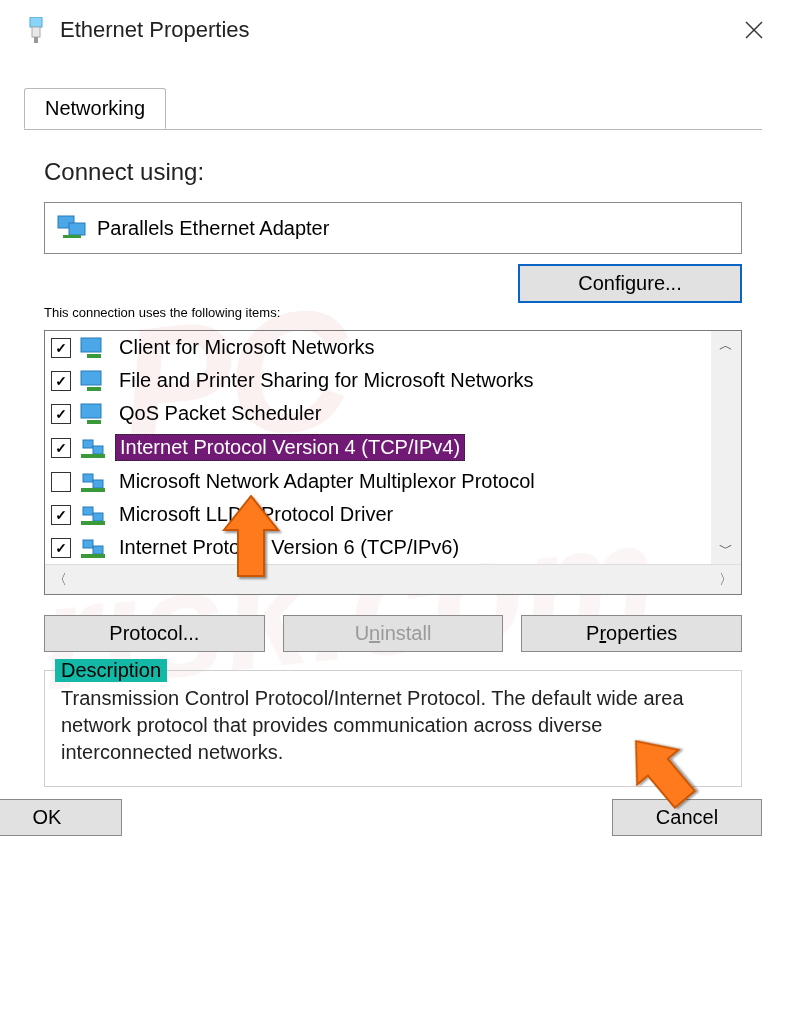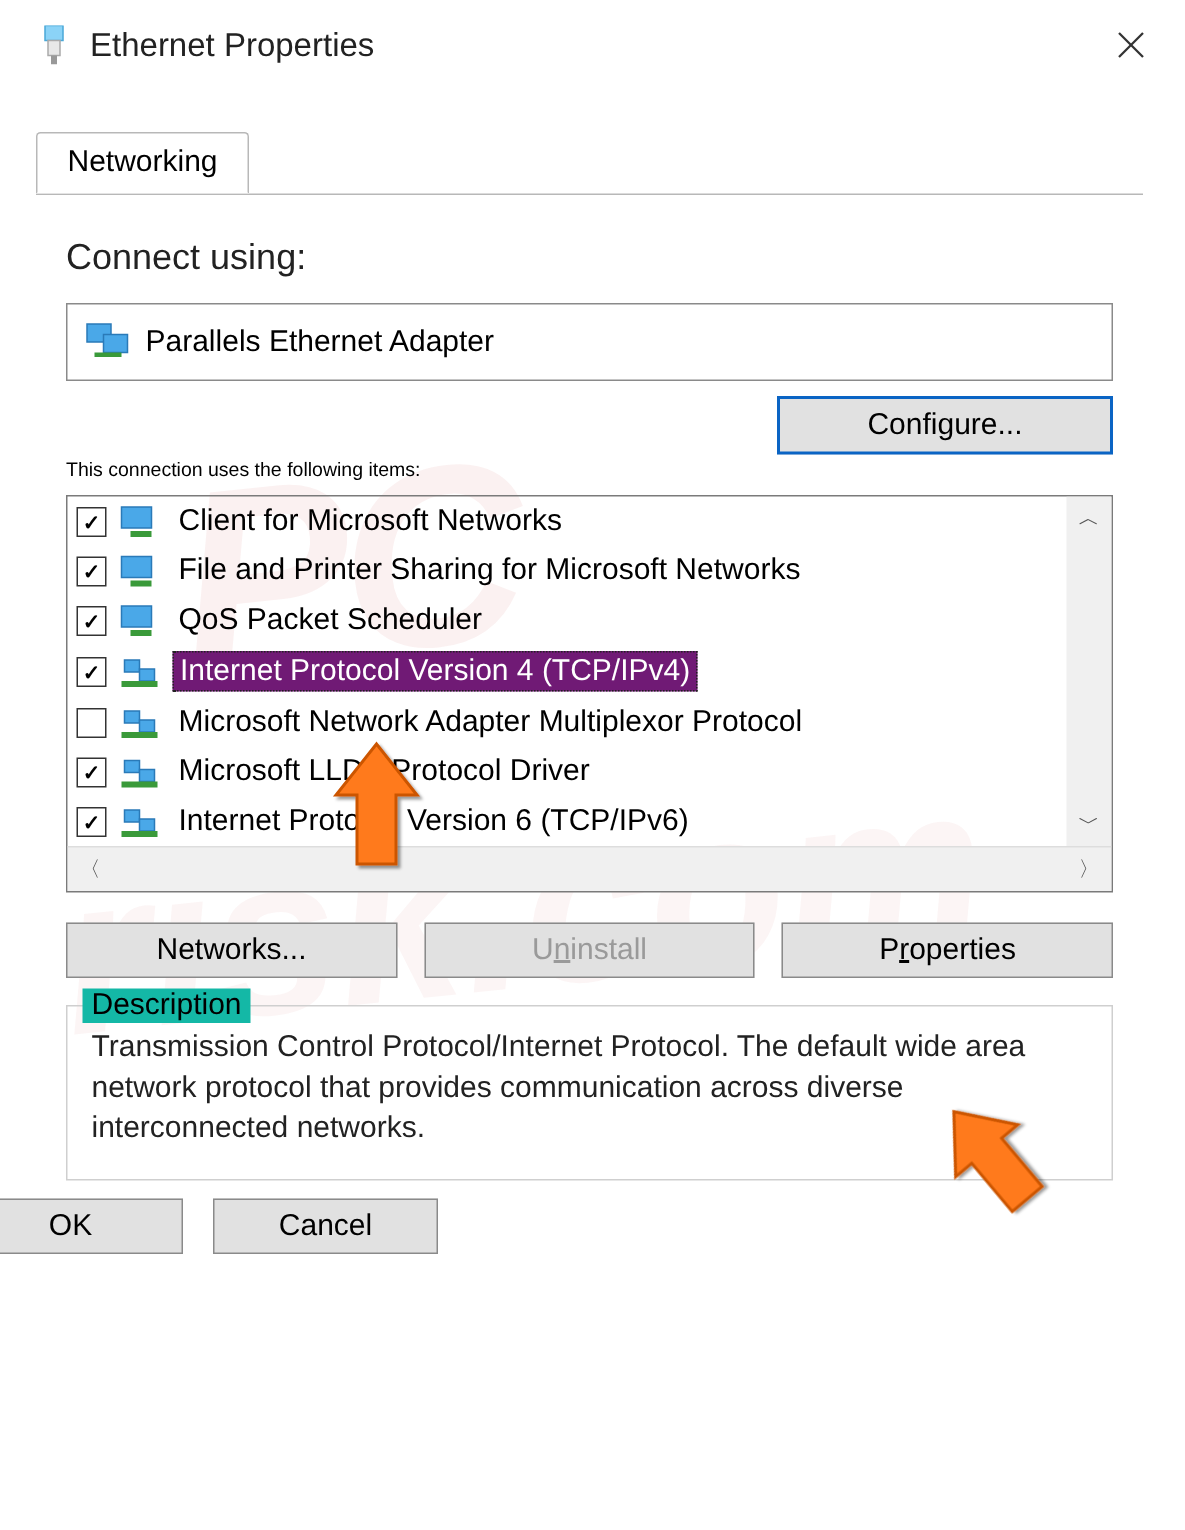--- a/index.html
+++ b/index.html
@@ -63,21 +63,21 @@
   
   .watermark { position: absolute; top: 280px; left: 120px; font-size: 170px; font-weight: 700; font-style: italic; color: rgba(200,50,50,0.07); transform: rotate(-6deg); letter-spacing: -6px; pointer-events: none; z-index: 1; }
   .watermark2 { position: absolute; top: 520px; left: 40px; font-size: 150px; font-weight: 700; font-style: italic; color: rgba(200,50,50,0.05); transform: rotate(-6deg); pointer-events: none; z-index: 1; }
 
   
   .arrow-annot { position: absolute; z-index: 10; pointer-events: none; }
 
   .underline-letter { text-decoration: underline; }
 
   
-  .content, .titlebar, .dialog-footer { position: relative; z-index: 5; }
+  .content, .titlebar, .dialog-footer { position: relative; z-index: 5; justify-content: space-between; }
 </style>
 </head>
 <body>
 
 <div class="watermark">PC</div>
 <div class="watermark2">risk.com</div>
 
 <div class="titlebar">
   <span class="title-icon icon-ethernet-plug">
     <svg width="18" height="26" viewBox="0 0 18 26">
@@ -203,21 +203,21 @@
         </div>
       </div>
       <div class="hscroll">
         <div class="arrow">〈</div>
         <div class="track"></div>
         <div class="arrow">〉</div>
       </div>
     </div>
 
     <div class="btn-row">
-      <button class="btn">Networks...</button>
+      <button class="btn">Protocol...</button>
       <button class="btn disabled"><span>U</span><span class="underline-letter">n</span><span>install</span></button>
       <button class="btn"><span>P</span><span class="underline-letter">r</span><span>operties</span></button>
     </div>
 
     <div class="description-group">
       <span class="group-label">Description</span>
       <div class="description-text">Transmission Control Protocol/Internet Protocol. The default wide area network protocol that provides communication across diverse interconnected networks.</div>
     </div>
   </div>
 </div>

